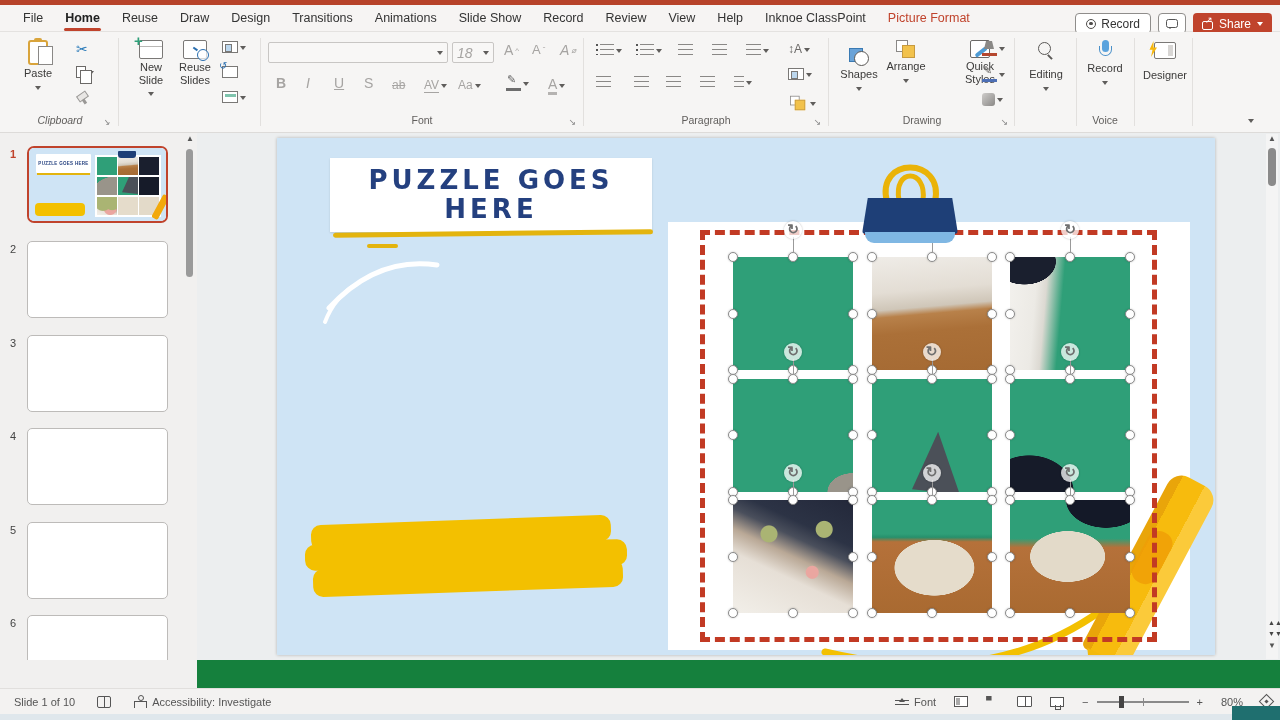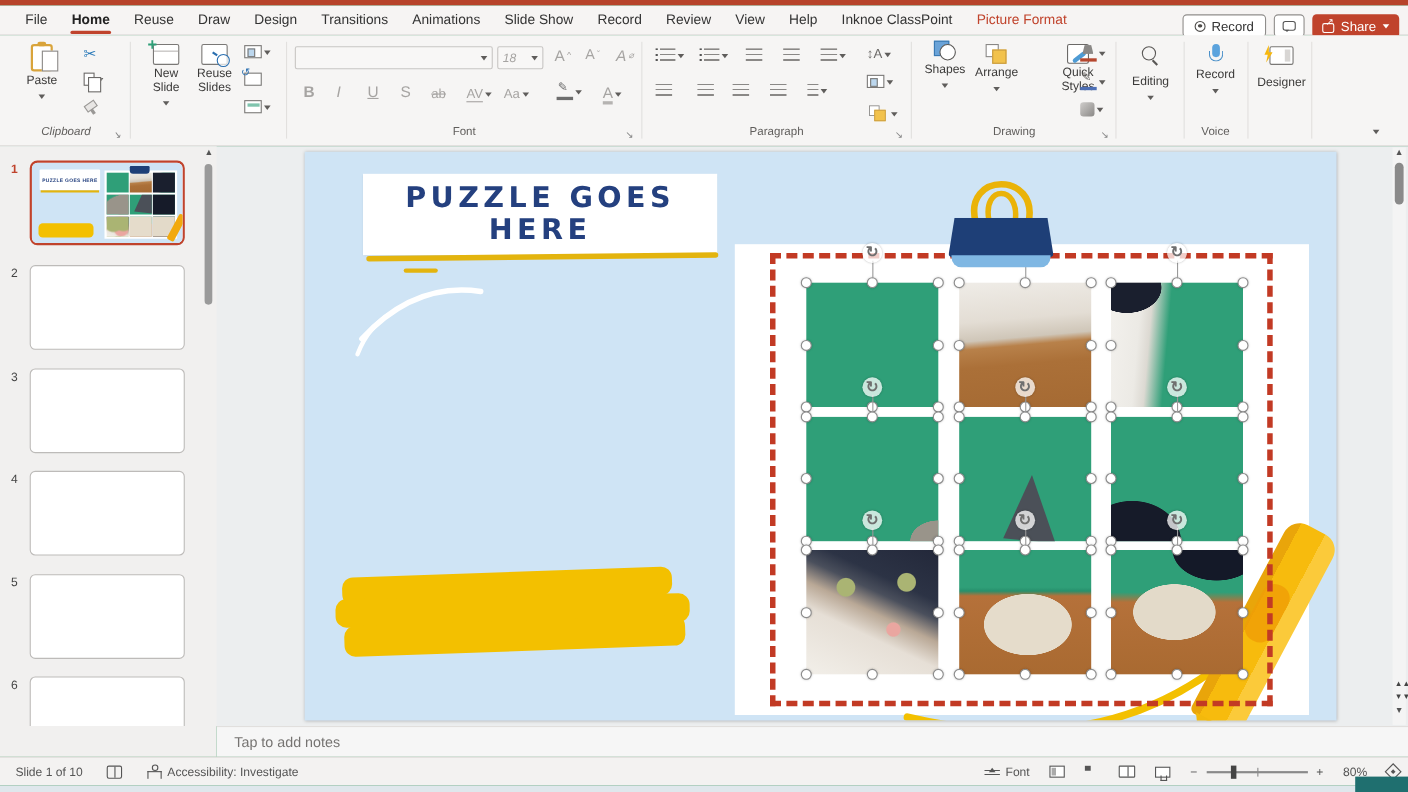--- a/index.html
+++ b/index.html
@@ -51,21 +51,21 @@
   .ic-newslide::after{content:"";position:absolute;left:0;top:5px;width:100%;height:1.4px;background:#b9b7b5;}
   .ic-reuse{width:24px;height:19px;border:1.6px solid #7a7876;background:#fff;position:relative;border-radius:2px;}
   .ic-reuse::before{content:"";position:absolute;right:-3px;bottom:-3px;width:10px;height:10px;border:1.6px solid #2a6fb0;border-radius:50%;background:rgba(255,255,255,.7);}
   .ic-reuse::after{content:"";position:absolute;right:8px;bottom:8px;width:5px;height:1.6px;background:#2a6fb0;transform:rotate(35deg);}
   .ic-layout{width:16px;height:12px;border:1.3px solid #7a7876;background:#fff;position:relative;}
   .ic-layout::after{content:"";position:absolute;left:2px;top:2px;width:5px;height:6px;background:#bcd7ee;border:1px solid #7a7876;}
   .ic-reset{width:16px;height:12px;border:1.3px solid #7a7876;background:#fff;position:relative;}
   .ic-reset::after{content:"↺";position:absolute;left:-4px;top:-7px;font-size:10px;color:#2a6fb0;}
   .ic-section{width:16px;height:12px;border:1.3px solid #7a7876;background:#fff;position:relative;}
   .ic-section::after{content:"";position:absolute;left:1.5px;top:1.5px;width:11px;height:3.5px;background:#7fc4ad;}
-  .combo{height:21px;border:1px solid #c8c6c4;background:#f8f7f6;border-radius:2px;display:flex;align-items:center;justify-content:space-between;padding:0 4px;font-size:11px;color:#a6a4a2;font-style:italic;}
+  .combo{height:21px;border:1px solid #c8c6c4;background:#f8f7f6;border-radius:2px;display:flex;align-items:center;justify-content:space-between;padding:0 4px;font-size:14px;color:#a6a4a2;font-style:italic;}
   .fontletter{font-size:14px;line-height:1;}
   .lines-ic{width:15px;height:12px;background:repeating-linear-gradient(180deg,#8a8886 0 1.4px,transparent 1.4px 4.8px);}
   .lines-ic.bullets{position:relative;width:18px;background:repeating-linear-gradient(180deg,#8a8886 0 1.4px,transparent 1.4px 4.8px) 4px 0/14px 12px no-repeat;}
   .lines-ic.bullets::before{content:"";position:absolute;left:0;top:0;width:2px;height:12px;background:repeating-linear-gradient(180deg,#555 0 1.8px,transparent 1.8px 4.8px);}
   .ic-shapes{width:20px;height:18px;position:relative;}
   .ic-shapes::before{content:"";position:absolute;left:0;top:0;width:12px;height:12px;background:#6aa3d8;border:1px solid #3a7ab3;}
   .ic-shapes::after{content:"";position:absolute;right:0;bottom:0;width:13px;height:13px;border:1.5px solid #5a5856;border-radius:50%;background:#fff;}
   .ic-arrange{width:20px;height:18px;position:relative;}
   .ic-arrange::before{content:"";position:absolute;left:0;top:0;width:10px;height:10px;border:1.4px solid #8a8886;background:#fff;}
   .ic-arrange::after{content:"";position:absolute;right:1px;bottom:0;width:11px;height:11px;background:#f2c24c;border:1.4px solid #c79a3f;}
@@ -371,21 +371,21 @@
     <div class="ribbon-sm" style="left:788px;top:62px;">
         <span class="ic-arrange" style="transform:scale(.8);"></span>
         <span class="chev"></span>
       </div>
     <div class="abs" style="left:587px;width:238px;height:100%;">
       <span class="grp-label">Paragraph</span>
       <span class="launcher" style="right:4px;">↘</span>
     </div>
     <div class="sep" style="left:828px;"></div>
 
-    <div class="bigbtn" style="left:838px;top:5px;width:42px;">
+    <div class="bigbtn" style="left:838px;top:16px;width:42px;">
       <span class="ic-shapes"></span>
       <span>Shapes</span>
       <span class="chev"></span>
     </div>
     <div class="bigbtn" style="left:884px;top:8px;width:44px;">
       <span class="ic-arrange"></span>
       <span>Arrange</span>
       <span class="chev"></span>
     </div>
     <div class="bigbtn" style="left:956px;top:8px;width:48px;">
@@ -641,23 +641,20 @@
     <div id="vscroll">
       <span class="scroll-arrow abs" style="left:2px;top:1px;">▲</span>
       <div class="thumbbar"></div>
       <span class="scroll-arrow abs" style="left:2px;top:508px;">▼</span>
       <span class="dbl abs" style="left:2px;top:486px;">▲▲</span>
       <span class="dbl abs" style="left:2px;top:497px;">▼▼</span>
     </div>
   </div>
 
   <div class="abs" id="panel-bottom"></div>
-  <div class="abs" id="notesbar">
-    <span>Tap to add notes</span>
-  </div>
 
   <div class="abs" id="statusbar">
     <div id="status-left">
       <span>Slide 1 of 10</span>
       <span class="ic-book"></span>
       <span style="display:flex;align-items:center;gap:6px;">
         <span class="ic-access"></span>
         <span>Accessibility: Investigate</span>
       </span>
     </div>

